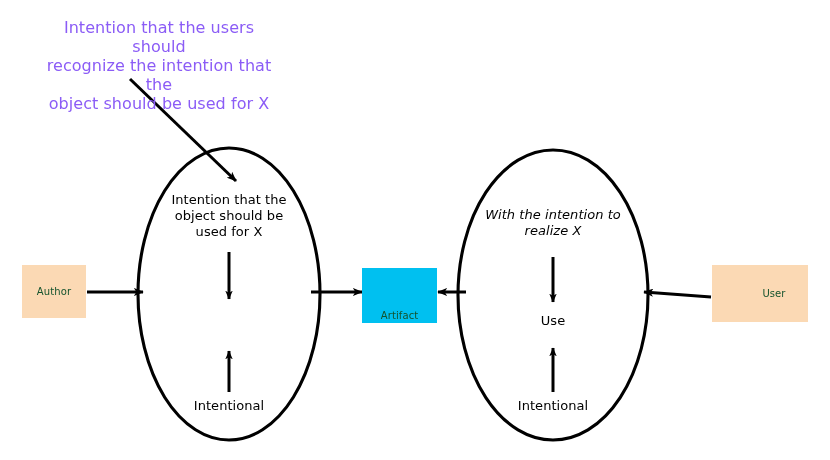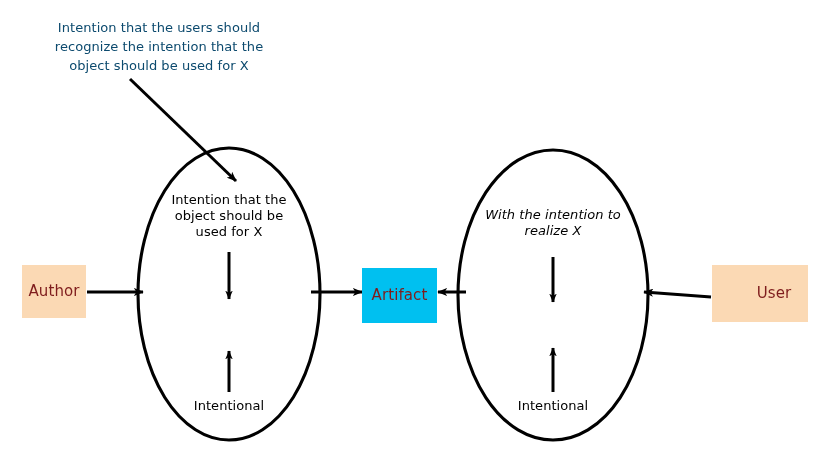--- a/index.html
+++ b/index.html
@@ -24,46 +24,46 @@
     top: 0;
     width: 830px;
     height: 460px;
   }
   .node-box {
     position: absolute;
     box-sizing: border-box;
     display: flex;
     align-items: center;
     justify-content: center;
-    font-size: 15px;
+    font-size: 10px;
     line-height: 15px;
-    color: #7f1d1d;
+    color: #14532d;
     text-align: center;
     letter-spacing: 0.1px;
   }
   .ellipse-text {
     position: absolute;
     text-align: center;
     font-size: 13px;
     line-height: 16px;
     color: #000000;
     white-space: pre-line;
     letter-spacing: 0.05px;
   }
   .annotation-text {
     position: absolute;
     text-align: center;
-    font-size: 13px;
+    font-size: 16px;
     line-height: 19px;
-    color: #0c4a6e;
+    color: #8b5cf6;
     white-space: pre-line;
     letter-spacing: 0.05px;
   }
   #author-box { left: 22px;  top: 265px; width: 64px;  height: 53px; }
-  #artifact-box { left: 362px; top: 268px; width: 75px; height: 55px; }
+  #artifact-box { left: 362px; top: 268px; width: 75px; height: 55px; align-items: flex-end; }
   #user-box   { left: 712px; top: 265px; width: 96px;  height: 57px; padding-left: 28px; }
 
   #left-top-text    { left: 154px; top: 192px; width: 150px; }
   #left-mid-text    { left: 164px; top: 311px; width: 130px; }
   #left-bottom-text { left: 164px; top: 398px; width: 130px; }
 
   #right-top-text    { left: 478px; top: 207px; width: 150px; font-style: italic; }
   #right-mid-text    { left: 503px; top: 313px; width: 100px; }
   #right-bottom-text { left: 488px; top: 398px; width: 130px; }
 
@@ -123,15 +123,16 @@
     <span>User</span>
   </div>
 
   <div class="ellipse-text" id="left-top-text">Intention that the
 object should be
 used for X</div>
   <div class="ellipse-text" id="left-bottom-text">Intentional</div>
 
   <div class="ellipse-text" id="right-top-text">With the intention to
 realize X</div>
+  <div class="ellipse-text" id="right-mid-text">Use</div>
   <div class="ellipse-text" id="right-bottom-text">Intentional</div>
 
 </div>
 
 </body></html>

